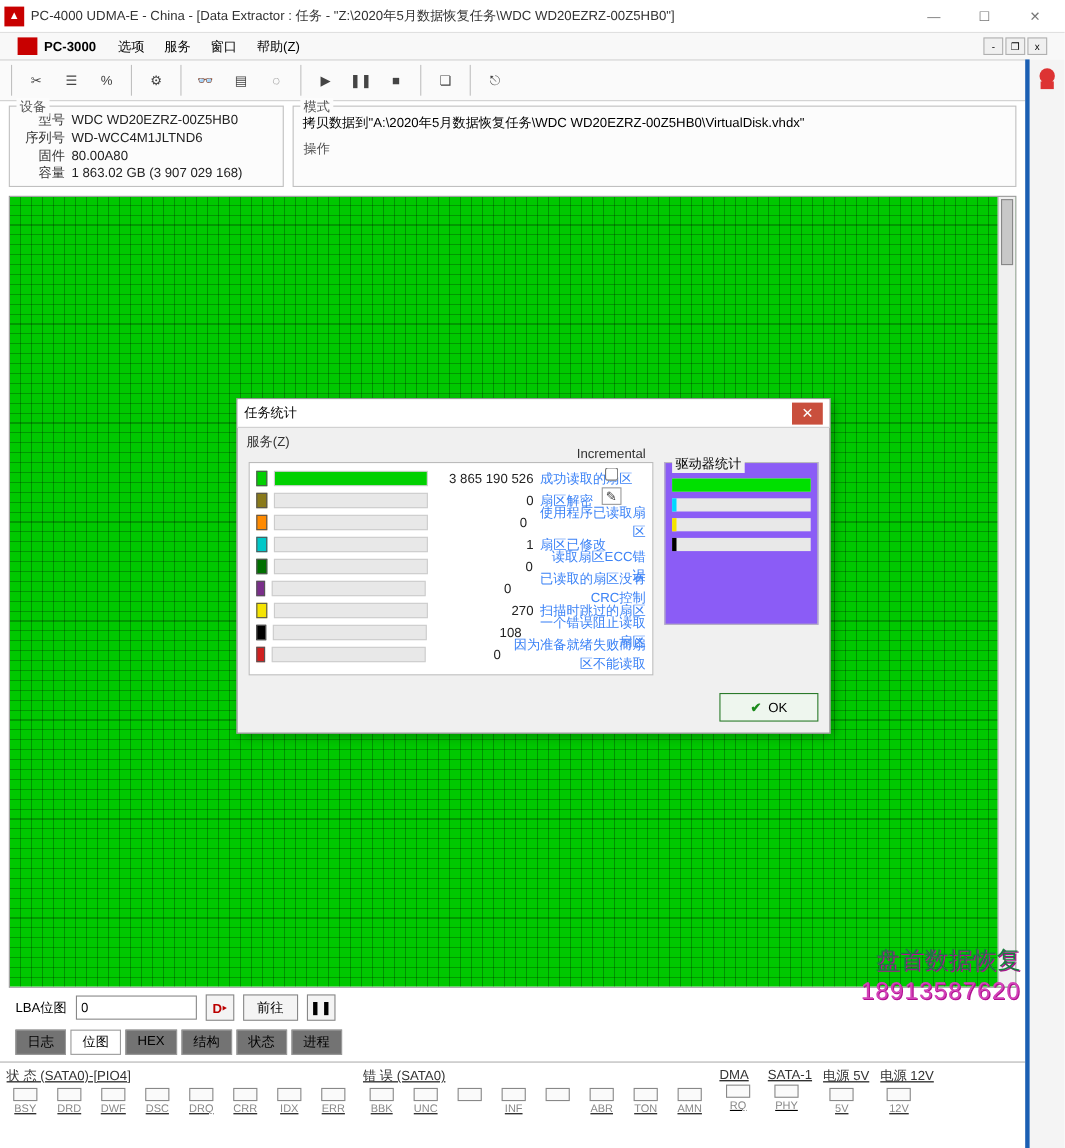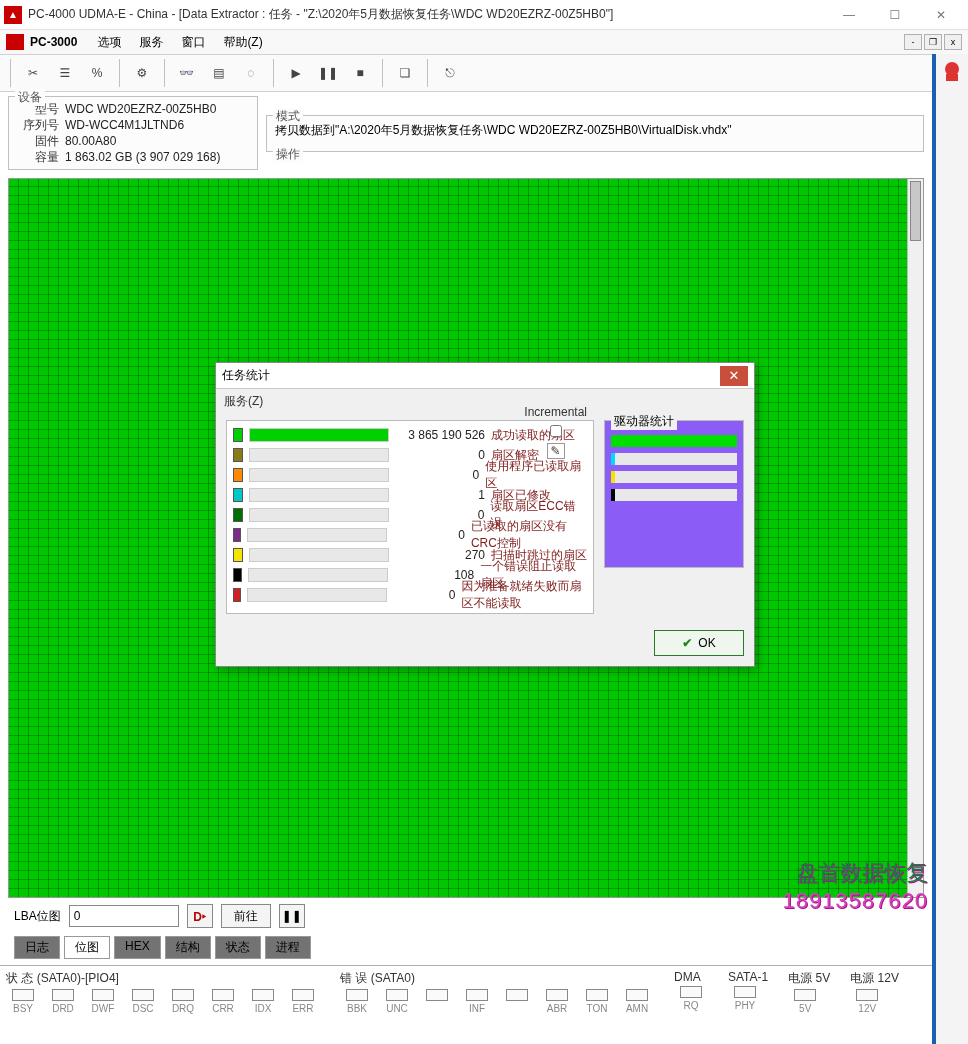--- a/index.html
+++ b/index.html
@@ -6,34 +6,34 @@
 body { width: 968px; height: 1044px; background: #fff; overflow: hidden; position: relative; }
 
 
 .titlebar { height: 30px; background: #fff; display: flex; align-items: center; padding: 0 4px; border-bottom: 1px solid #e0e0e0; }
 .titlebar .icon { width: 18px; height: 18px; background: #c80000; margin-right: 6px; display:flex;align-items:center;justify-content:center;color:#fff;font-size:10px;}
 .titlebar .title { flex: 1; color: #333; }
 .winbtns { display: flex; }
 .winbtn { width: 46px; height: 30px; display: flex; align-items: center; justify-content: center; color: #777; }
 
 
-.menubar { height: 24px; display: flex; align-items: center; padding: 0 6px; gap: 2px; background:#f8f8f8; }
+.menubar { height: 24px; display: flex; align-items: center; padding: 0 16px; gap: 2px; background:#f8f8f8; }
 .menubar .mlogo { width:18px; height:16px; background:#c80000; margin-right:4px;}
 .menubar .appname { font-weight: bold; margin-right: 10px; }
 .menubar .mitem { padding: 2px 8px; }
 .menubar .right { margin-left:auto; display:flex; gap:2px;}
 .menubar .mdibtn { width:18px;height:16px;border:1px solid #b0b0b0;font-size:9px;display:flex;align-items:center;justify-content:center;background:#f0f0f0;}
 
 
 .toolbar { height: 38px; border-top:1px solid #d0d0d0; border-bottom:1px solid #d0d0d0; display:flex; align-items:center; padding:0 6px; gap:4px; background:#fafafa;}
 .tbtn { width:28px; height:28px; display:flex; align-items:center; justify-content:center; color:#444; border:1px solid transparent;}
 .tsep { width:1px; height:28px; background:#c0c0c0; margin:0 4px;}
 
 
-.infopanels { display:flex; padding:4px 8px; gap:8px;align-items:center; }
+.infopanels { display:flex; padding:4px 8px; gap:8px; }
 .panel { border:1px solid #c0c0c0; padding:4px 8px; position:relative; background:#fcfcfc;}
 .panel .legend { position:absolute; top:-8px; left:6px; background:#fcfcfc; padding:0 3px; color:#555;}
 .panel1 { width:250px; }
 .panel2 { flex:1; }
 .kv { display:flex; line-height:16px; }
 .kv .k { width:42px; text-align:right; margin-right:6px; color:#333;}
 .kv .v { color:#222; }
 
 
 .maparea { margin:4px 8px 0 8px; height:720px; position:relative; border:1px solid #999; overflow:hidden;}
@@ -50,21 +50,21 @@
 .lbactl input[type=text] { width:110px; height:22px; border:1px solid #888; padding:0 4px; background:#fff;}
 .btn { height:24px; padding:0 12px; border:1px solid #888; background:#f4f4f4; display:flex;align-items:center;}
 .smallbtn { width:26px; height:24px; border:1px solid #888; background:#f4f4f4; display:flex;align-items:center;justify-content:center;}
 
 
 .viewtabs { display:flex; gap:4px; padding:2px 14px 6px;}
 .vtab { padding:2px 10px; border:1px solid #999; background:#737373;}
 .vtab.active { background:#fff; }
 
 
-.statuswrap { border-top:1px solid #b0b0b0; display:flex; padding:4px 6px 2px; gap:20px;}
+.statuswrap { border-top:1px solid #b0b0b0; display:flex; padding:4px 6px 2px; gap:10px;text-decoration:underline;}
 .statgrp { }
 .statgrp .sh { margin-bottom:2px; color:#333;}
 .leds { display:flex; gap:6px;}
 .led { display:flex; flex-direction:column; align-items:center; width:34px;}
 .led .box { width:22px; height:12px; border:1px solid #888; background:#fafafa;}
 .led .lbl { font-size:10px; color:#888; margin-top:2px;}
 
 
 .rsidebar { position:absolute; right:0; top:54px; bottom:0; width:36px; border-left:4px solid #1b5fb3; background:#f4f4f4; display:flex; flex-direction:column; align-items:center; padding-top:6px; gap:8px;}
 .rsidebar .ricon { width:24px; height:24px; }
@@ -81,21 +81,21 @@
 .dialog .dclose { width:28px; height:20px; background:#c94f3d; color:#fff; display:flex;align-items:center;justify-content:center; font-size:13px;}
 .dialog .dmenu { padding:4px 8px; color:#333;}
 .dialog .dbody { display:flex; gap:10px; padding:6px 10px 10px;}
 .dstats { flex:1; border:1px solid #bbb; background:#fff; padding:4px 6px 8px; position:relative;}
 .dstats .inc { position:absolute; right:6px; top:-16px; display:flex; align-items:center; gap:6px; font-size:11px; color:#333;flex-direction:column;}
 .dstats .inc input { width:12px;height:12px;}
 .statrow { display:flex; align-items:center; height:20px; gap:6px;}
 .statrow .swatch { width:10px; height:14px; border:1px solid #555;}
 .statrow .bar { flex:0 0 140px; height:14px; background:#e8e8e8; border:1px solid #ccc;}
 .statrow .val { width:90px; text-align:right; color:#222;}
-.statrow .lbl { color:#7f1d1d; }
+.statrow .lbl { color:#3b82f6;text-align:right; }
 .drvstats { width:140px; }
 .drvstats .grp { border:1px solid #bbb; background:#8b5cf6; padding:8px 6px 60px; position:relative;}
 .drvstats .legend { position:absolute; top:-8px; left:6px; background:#f0f0f0; padding:0 3px;}
 .hbar { height:12px; margin:6px 0; background:#e8e8e8; position:relative;}
 .hbar .fill { position:absolute; left:0; top:0; bottom:0;}
 .dialog .dbtns { display:flex; justify-content:flex-end; padding:6px 10px 10px;}
 .okbtn { height:26px; width:90px; border:1px solid #2a7a2a; background:#eef6ee; display:flex;align-items:center;justify-content:center; gap:6px;}
 .okbtn .chk { color:#1a8a1a; font-weight:bold;}
 
 .mainleft { position:absolute; left:0; top:54px; right:36px; bottom:0; display:flex; flex-direction:column;}

